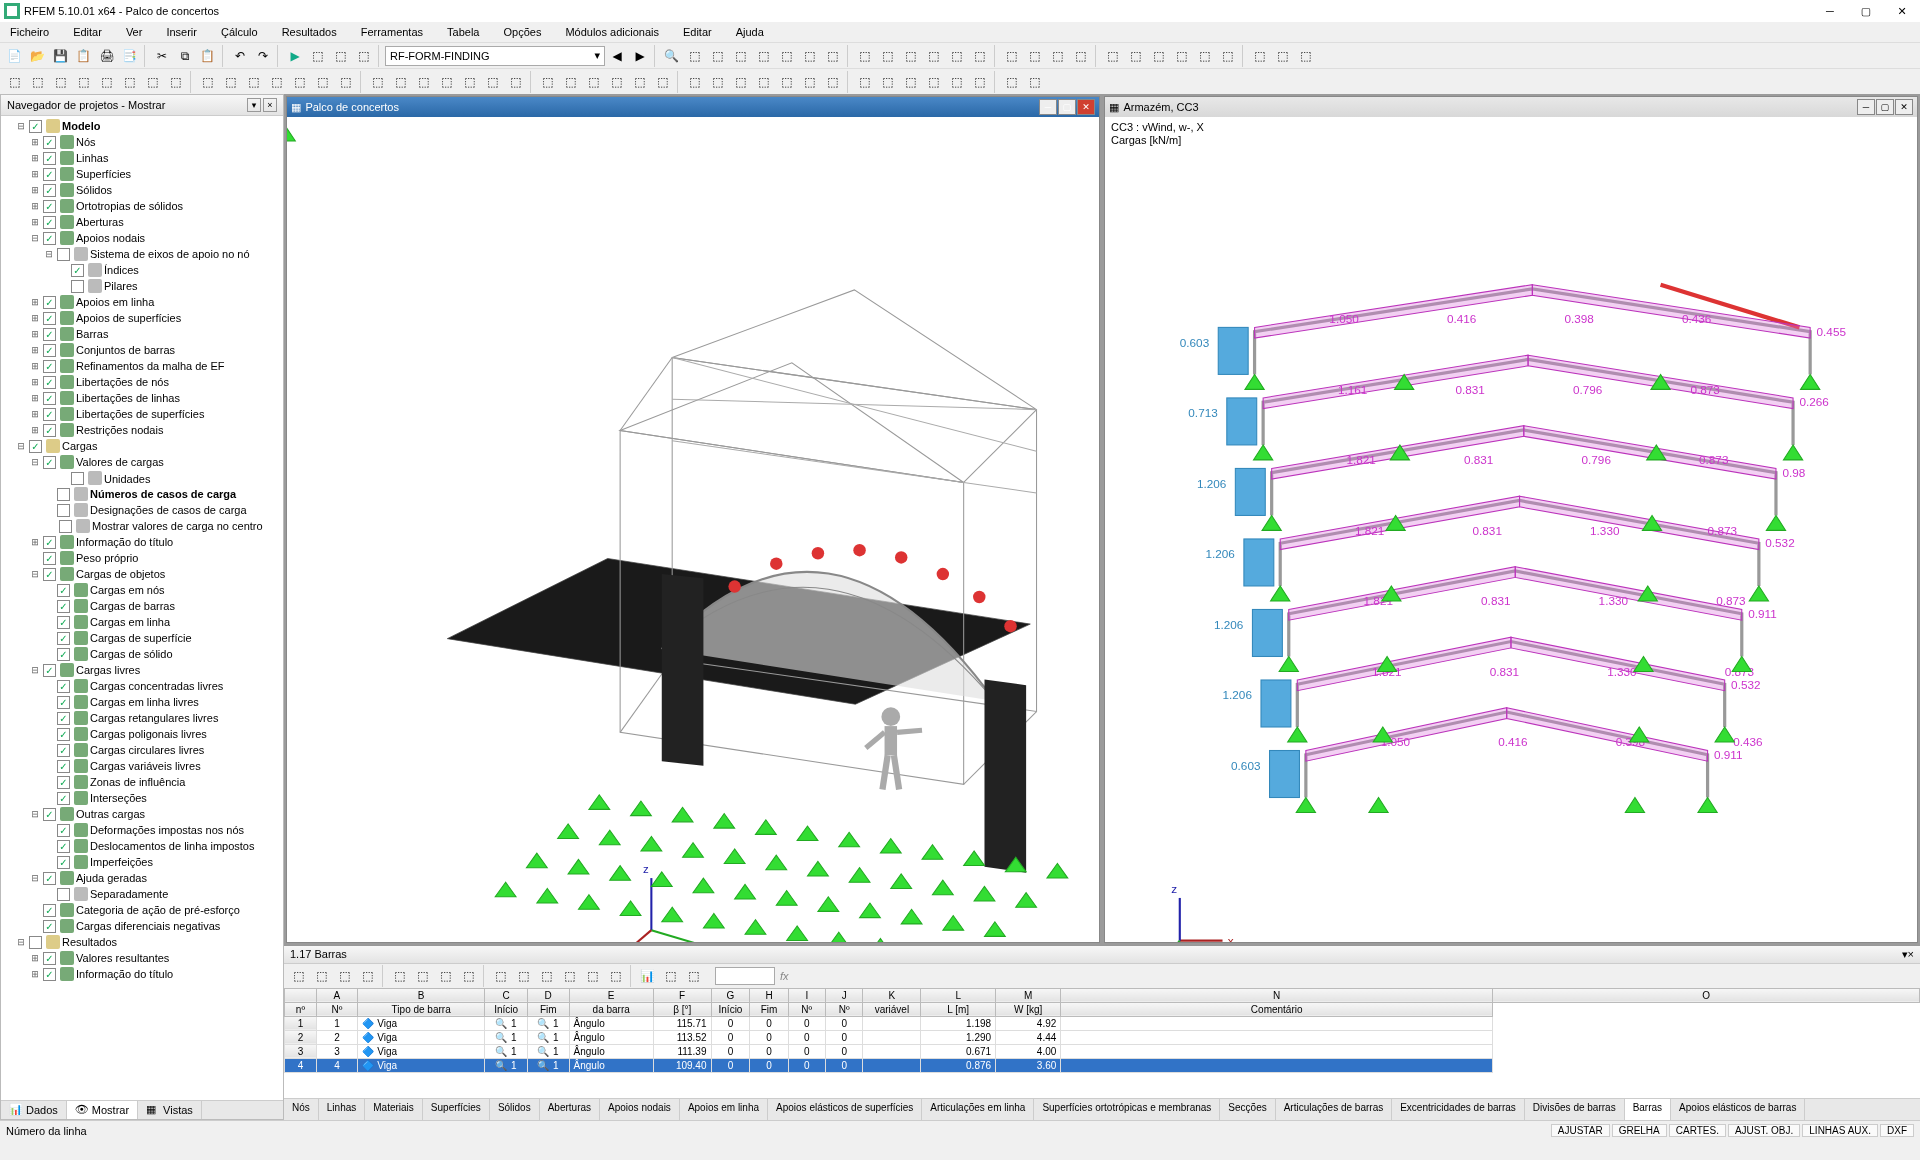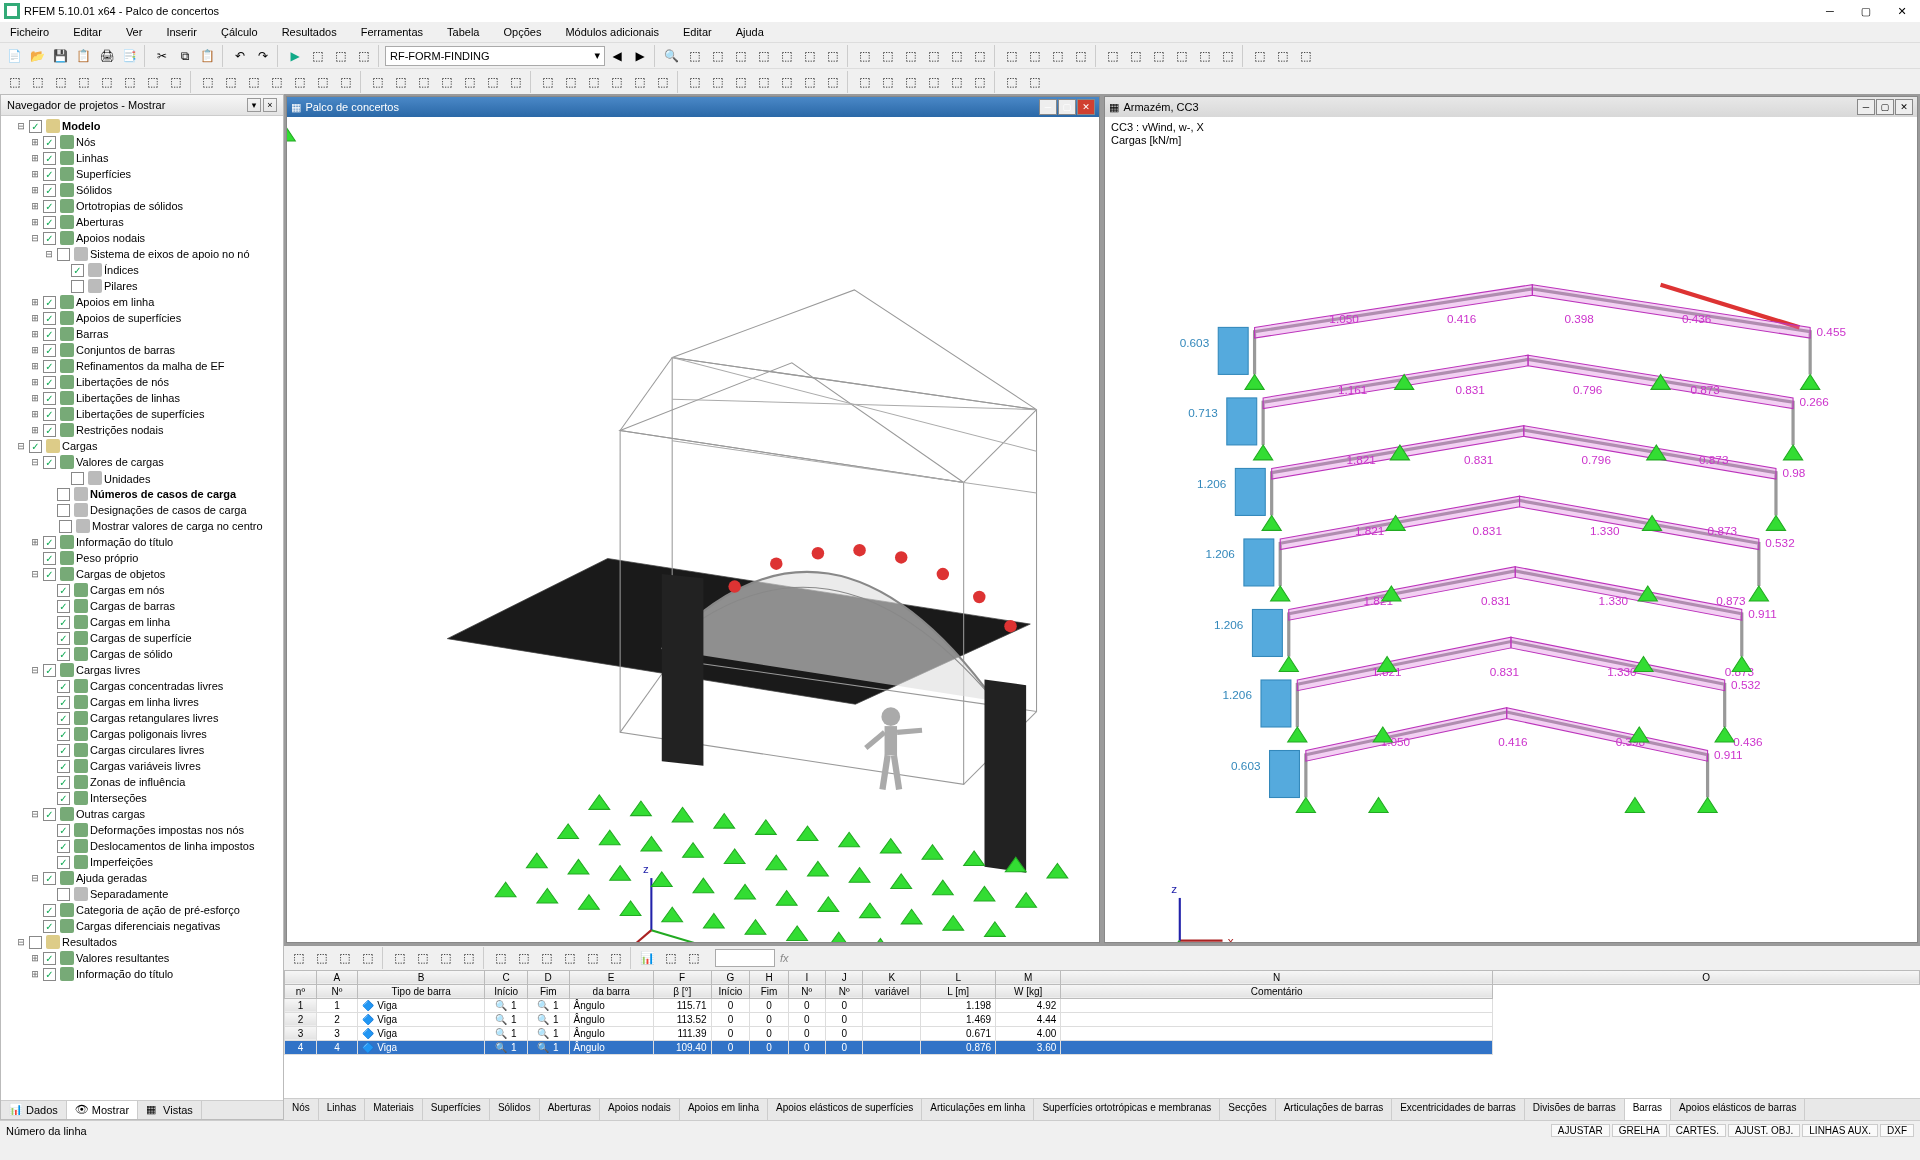--- a/index.html
+++ b/index.html
@@ -835,20 +835,24 @@
                 <polygon points="564,636 555,650 573,650"></polygon>
                 <polygon points="256,636 247,650 265,650"></polygon>
                 <polygon points="496,636 487,650 505,650"></polygon>
               </g>
           </svg>
         </div>
       </div>
     </div>
 
     <div class="bottom-panel">
+      <div class="bp-title">
+        <span>1.17 Barras</span>
+        <div class="tbs"><span class="tb">▾</span><span class="tb">×</span></div>
+      </div>
       <div class="bp-toolbar">
         <span class="tbtn">⬚</span>
           <span class="tbtn">⬚</span>
         <span class="tbtn">⬚</span>
           <span class="tbtn">⬚</span>
         <span class="tsep"></span>
         <span class="tbtn">⬚</span>
           <span class="tbtn">⬚</span>
         <span class="tbtn">⬚</span>
           <span class="tbtn">⬚</span>
@@ -930,21 +934,21 @@
                 <td class="l">🔷 Viga</td>
                 <td>🔍 1</td>
                 <td>🔍 1</td>
                 <td class="l">Ângulo</td>
                 <td class="r">113.52</td>
                 <td>0</td>
                 <td>0</td>
                 <td>0</td>
                 <td>0</td>
                 <td></td>
-                <td class="r">1.469</td>
+                <td class="r">1.290</td>
                 <td class="r">4.44</td>
                 <td class="l"></td>
               </tr>
               <tr>
                 <td class="rowhdr">3</td>
                 <td>3</td>
                 <td class="l">🔷 Viga</td>
                 <td>🔍 1</td>
                 <td>🔍 1</td>
                 <td class="l">Ângulo</td>

